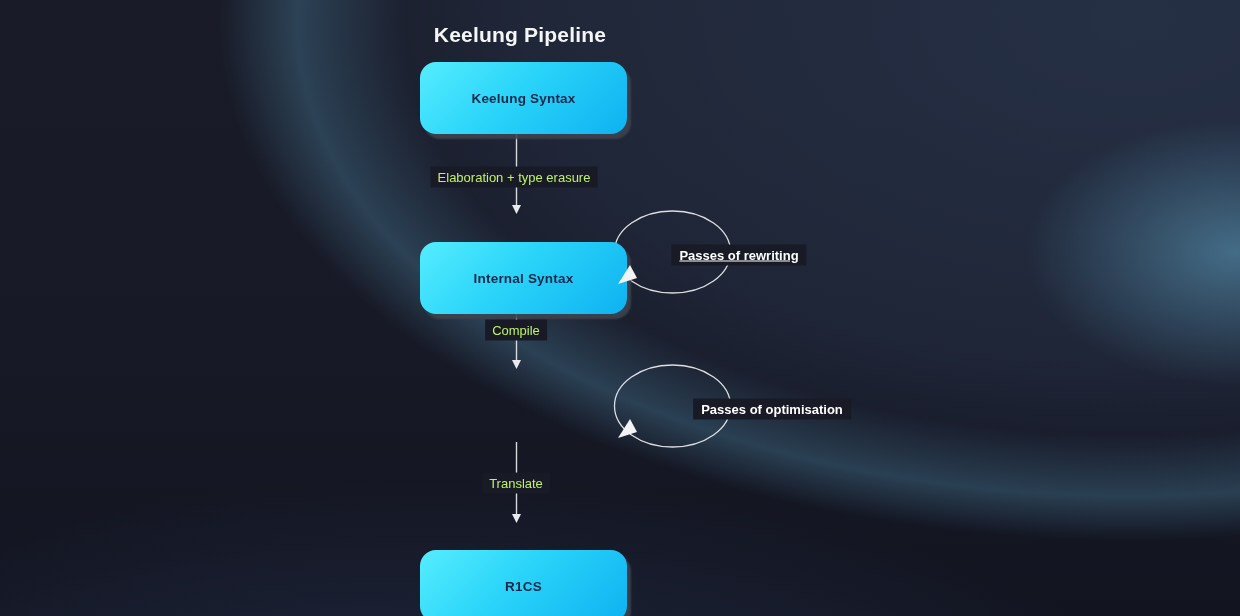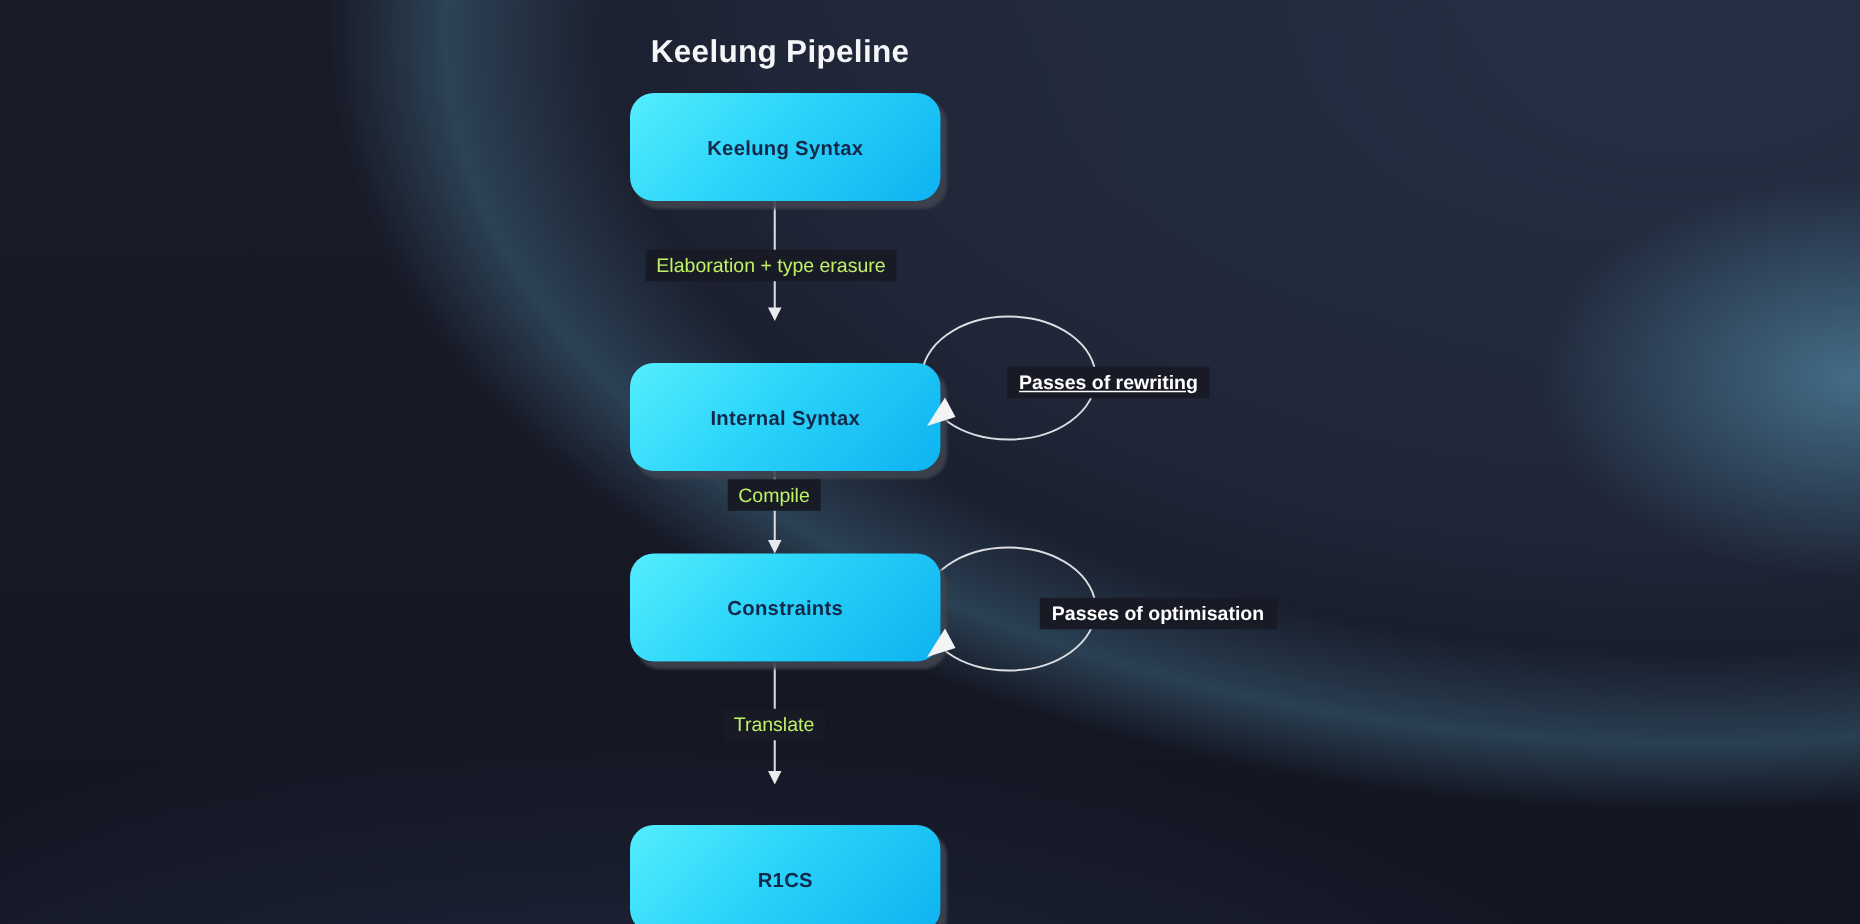--- a/index.html
+++ b/index.html
@@ -114,23 +114,20 @@
   </svg>
 
   <div class="title">Keelung Pipeline</div>
 
   <div class="node node-1">
     <span>Keelung Syntax</span>
   </div>
   <div class="node node-2">
     <span>Internal Syntax</span>
   </div>
-  <div class="node node-3">
-    <span>Constraints</span>
-  </div>
   <div class="node node-4">
     <span>R1CS</span>
   </div>
 
   <svg class="layer" width="1240" height="616">
     <g fill="#F2F3F5" stroke="none">
       <polygon points="618,284 630,265 637,278"></polygon>
       <polygon points="618,438 630,419 637,432"></polygon>
     </g>
   </svg>

